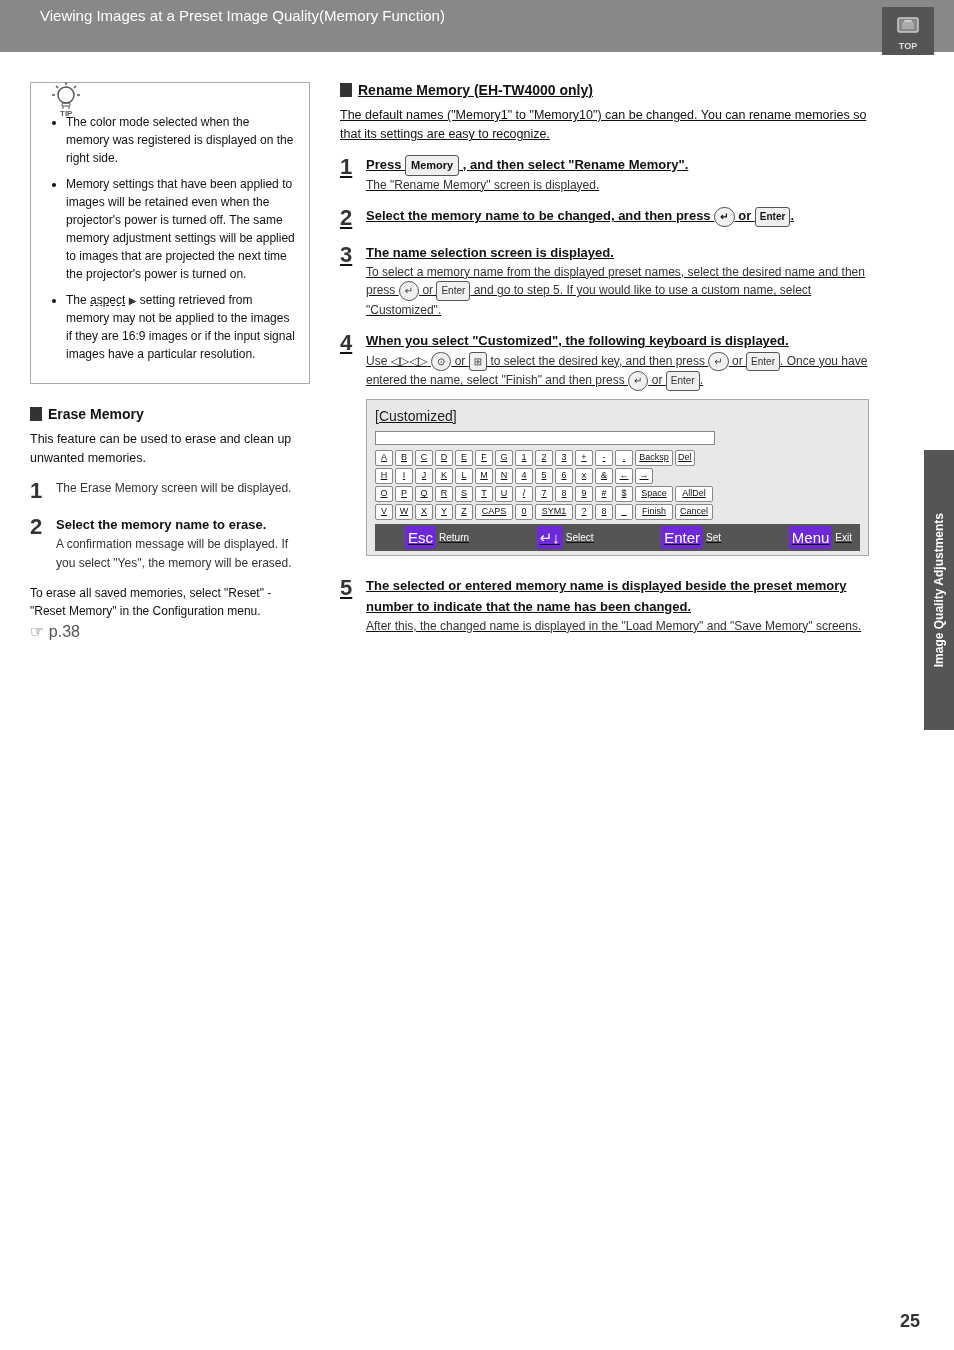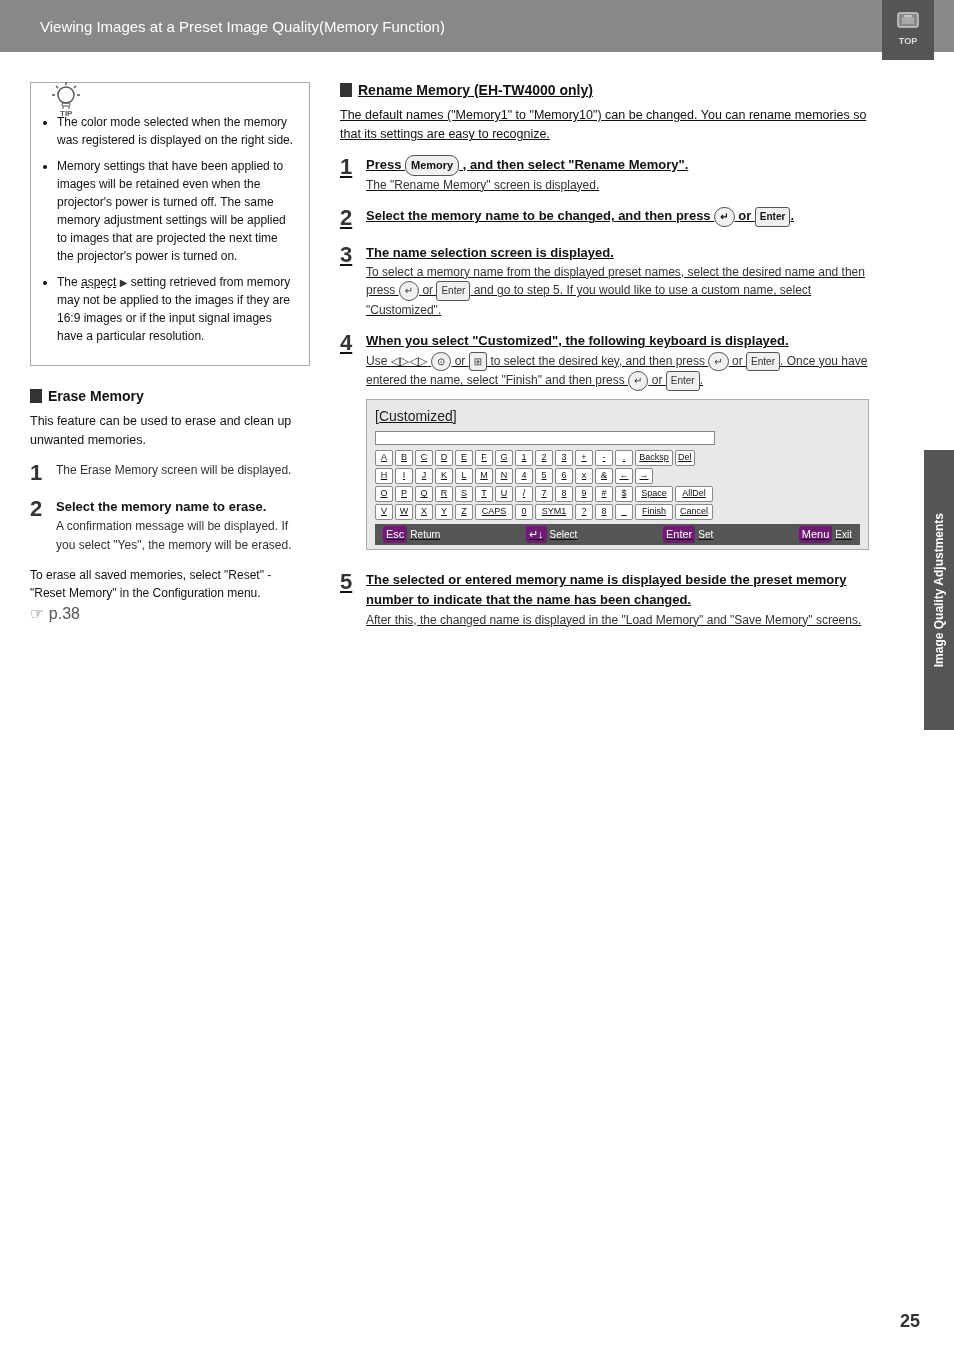--- a/index.html
+++ b/index.html
@@ -11,32 +11,31 @@
       min-height: 1350px;
       position: relative;
       color: #111;
     }
 
     
     .page-header {
       background: #888;
       height: 52px;
       display: flex;
-      align-items: center;
       justify-content: space-between;
-      padding: 0 20px 0 40px;
+      padding: 7px 20px 0 40px;
     }
     .page-header-title {
       color: #fff;
       font-size: 15px;
       font-weight: normal;
     }
     .top-icon {
       width: 52px;
-      height: 68px;
+      height: 48px;
       background: #555;
       display: flex;
       flex-direction: column;
       align-items: center;
       justify-content: center;
       color: #fff;
       font-size: 9px;
       font-weight: bold;
     }
     .top-icon svg {
@@ -108,21 +107,21 @@
       line-height: 1.5;
     }
     .tip-icon {
       position: absolute;
       top: -2px;
       left: 17px;
       font-size: 22px;
       color: #555;
     }
     .tip-box ul {
-      margin-left: 12px;
+      margin-left: 21px;
       margin-top: 18px;
       list-style: disc;
     }
     .tip-box ul li {
       margin-bottom: 8px;
     }
 
     
     .section-heading {
       display: flex;
@@ -171,21 +170,21 @@
     .step-content .step-sub {
       font-size: 12px;
       color: #333;
     }
 
     
     .btn-memory {
       display: inline-flex;
       align-items: center;
       border: 1px solid #555;
-      border-radius: 9px;
+      border-radius: 3px;
       padding: 1px 5px;
       font-size: 11px;
       background: #f0f0f0;
       font-family: Arial, sans-serif;
     }
     .btn-enter {
       display: inline-flex;
       align-items: center;
       border: 1px solid #555;
       border-radius: 3px;
@@ -250,25 +249,26 @@
       padding: 2px 8px;
       font-size: 10px;
       margin-top: 3px;
     }
     .kbd-bar-item {
       display: flex;
       align-items: center;
       gap: 3px;
     }
     .kbd-label-box {
-      background: #701a75;
+      background: #6d28d9;
       color: #fff;
       border-radius: 2px;
       padding: 0 3px;
-      font-size: 11px;
+      font-size: 15px;
+      margin-left: 22px;
     }
 
     
     .ref-link {
       color: #555;
       font-size: 16px;
     }
 
     
     .aspect-underline {

